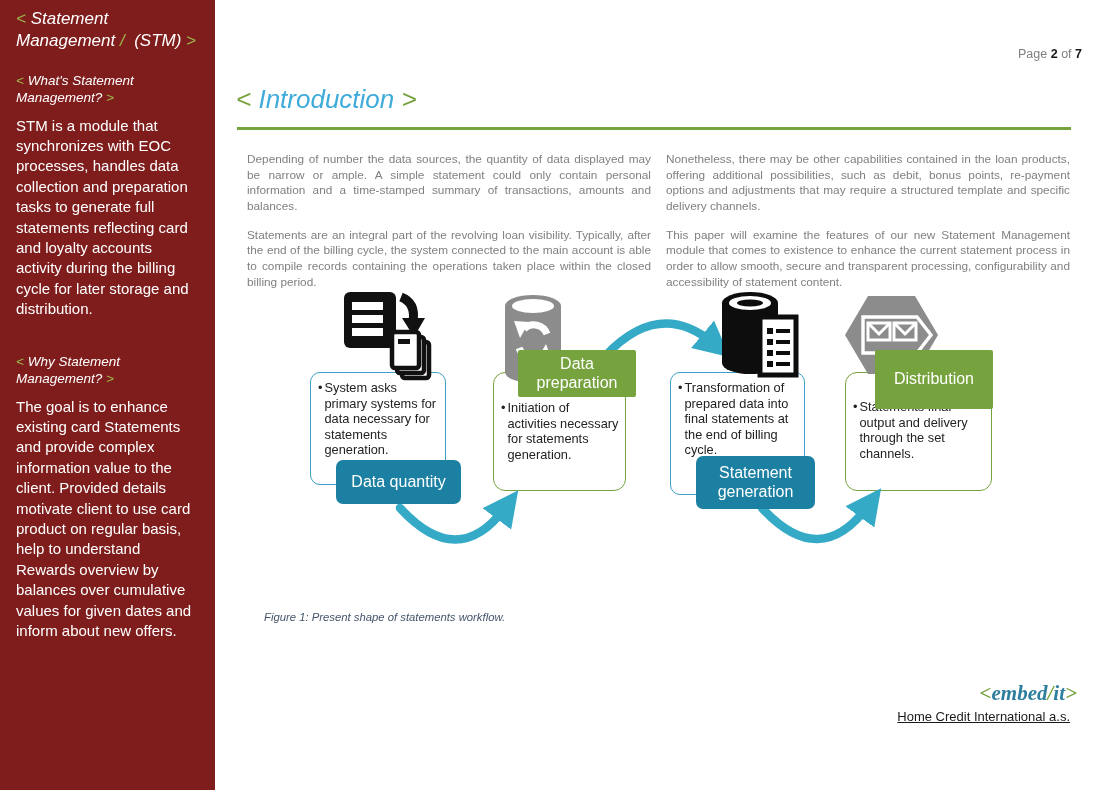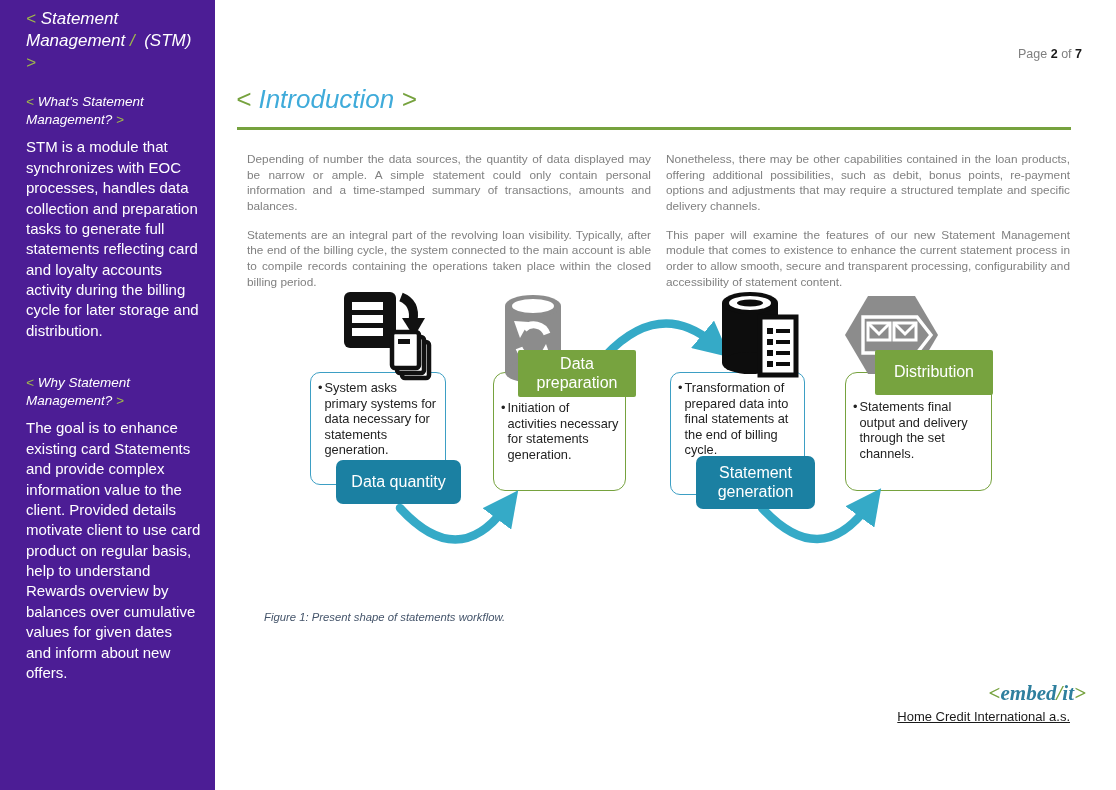--- a/index.html
+++ b/index.html
@@ -2,22 +2,22 @@
 <html><head>
 <meta charset="utf-8">
 <style>
   html,body{margin:0;padding:0;}
   body{
     width:1116px;height:790px;position:relative;background:#ffffff;overflow:hidden;
     font-family:"Liberation Sans", sans-serif;
   }
   
   .sidebar{
-    position:absolute;left:0;top:0;width:215px;height:790px;background:#4c1d95;
-    color:#fff;box-sizing:border-box;padding:8px 14px 0 26px;
+    position:absolute;left:0;top:0;width:215px;height:790px;background:#7f1d1d;
+    color:#fff;box-sizing:border-box;padding:8px 14px 0 16px;
   }
   .sb-title{font-size:17px;font-style:italic;font-weight:normal;line-height:1.28;margin:0 0 20px 0;}
   .sb-heading{font-size:13.5px;font-style:italic;font-weight:normal;line-height:1.3;margin:0 0 9px 0;}
   .sb-body{font-size:15px;line-height:1.36;margin:0 0 33px 0;}
   .gbr{color:#9fb94a;}
   
   .page-number{position:absolute;top:47px;right:34px;font-size:12.5px;color:#7f7f7f;}
   .page-number b{color:#1a1a1a;}
   .intro{position:absolute;left:236px;top:84px;font-size:26px;font-style:italic;color:#3fabda;white-space:nowrap;}
   .intro .gbr2{color:#76a23e;}
@@ -39,21 +39,21 @@
   .stage-label{
     position:absolute;color:#fff;font-size:16px;line-height:1.15;display:flex;align-items:center;
     justify-content:center;text-align:center;z-index:4;border-radius:7px;
   }
   .l-teal{background:#1b80a2;}
   .l-green{background:#77a33f;border-radius:2px;}
   .icon{position:absolute;z-index:3;}
   .arrows{position:absolute;left:0;top:0;z-index:2;}
   
   .caption{position:absolute;left:264px;top:611px;font-size:11.3px;font-style:italic;color:#44546a;}
-  .logo{position:absolute;top:681px;right:30px;font-family:"Liberation Serif", serif;
+  .logo{position:absolute;top:681px;right:39px;font-family:"Liberation Serif", serif;
         font-style:italic;font-weight:bold;font-size:21px;color:#2e7f9e;white-space:nowrap;}
   .logo .lg-green{color:#76a23e;}
   .company{position:absolute;top:709px;right:46px;font-size:13px;color:#1a1a1a;text-decoration:underline;}
 </style>
 </head>
 <body>
 
 <div>
 
   <aside class="sidebar">
@@ -168,21 +168,21 @@
       <polyline points="25,33 36,44 47,33" fill="none" stroke="#fff" stroke-width="3"></polyline>
       <rect x="51" y="33" width="22" height="17" fill="none" stroke="#fff" stroke-width="3"></rect>
       <polyline points="51,33 62,44 73,33" fill="none" stroke="#fff" stroke-width="3"></polyline>
     </svg>
     <div class="stage-box b-green" style="left:545px;top:84px;width:147px;height:119px;">
       <div class="bullet pt4">
           <span class="dot">•</span>
           <span>Statements final output and delivery through the set channels.</span>
         </div>
     </div>
-    <div class="stage-label l-green" style="left:575px;top:62px;width:118px;height:45px;">Distribution</div>
+    <div class="stage-label l-green" style="left:575px;top:62px;width:118px;height:59px;">Distribution</div>
   </div>
 
   <div class="caption">Figure 1: Present shape of statements workflow.</div>
 
   <div class="logo"><span class="lg-green">&lt;</span><span>embed</span><span class="lg-green">/</span><span>it</span><span class="lg-green">&gt;</span></div>
   <div class="company">Home Credit International a.s.</div>
 
 </div>
 
 </body></html>

